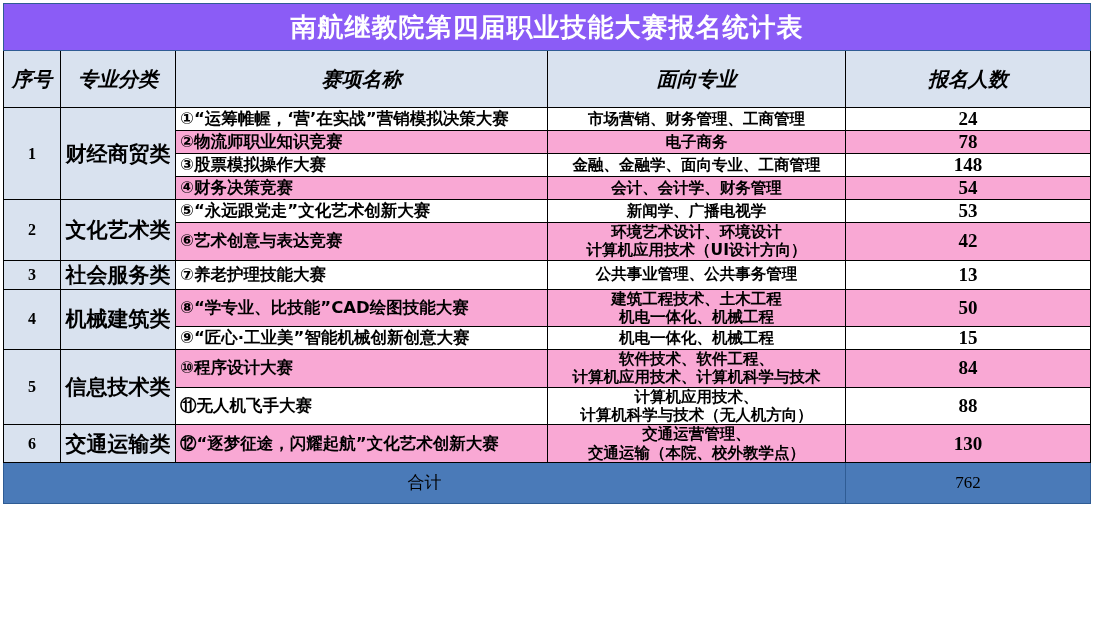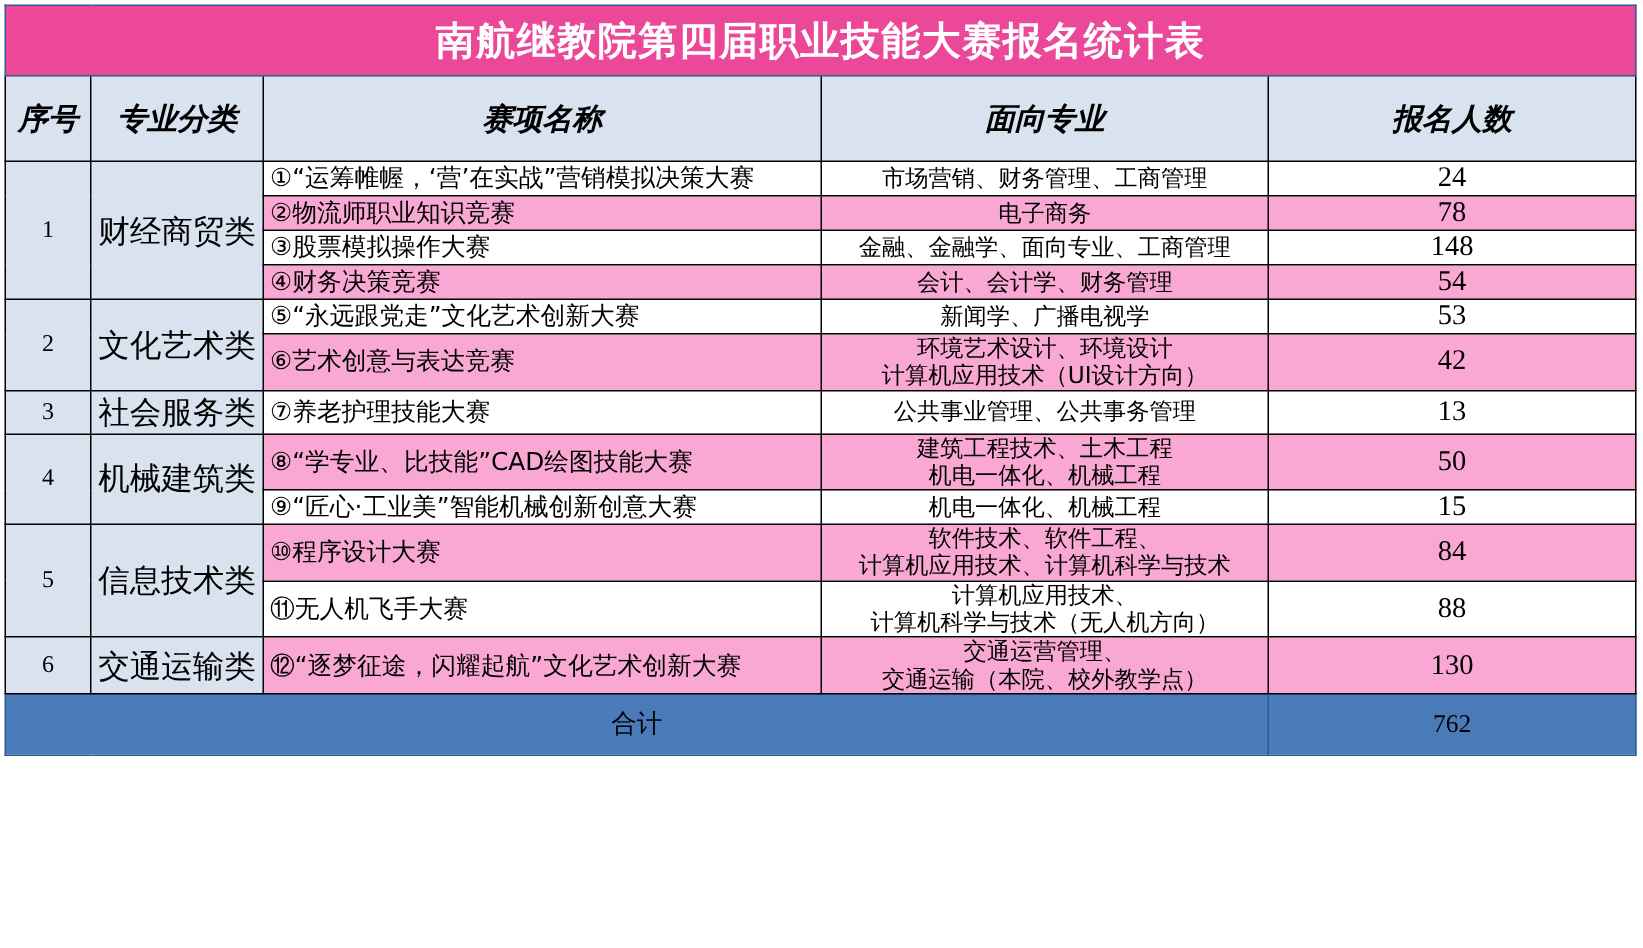--- a/index.html
+++ b/index.html
@@ -23,33 +23,33 @@
   table.tbl {
     width: 1087px;
     border-collapse: collapse;
     table-layout: fixed;
   }
   table.tbl td, table.tbl th {
     border: 1px solid #000000;
     padding: 0 4px;
     vertical-align: middle;
     color: #000000;
-    font-weight: normal;
+    font-weight: bold;
   }
 
   
   .c-seq   { width: 57px; }
   .c-cat   { width: 115px; }
   .c-name  { width: 372px; }
   .c-major { width: 298px; }
   .c-count { width: 245px; }
 
   
   tr.title-row td {
-    background: #ec4899;
+    background: #8b5cf6;
     color: #ffffff;
     font-size: 26px;
     font-weight: bold;
     text-align: center;
     letter-spacing: 1px;
     height: 46px;
     border: 1px solid #2f5c94;
   }
 
   

